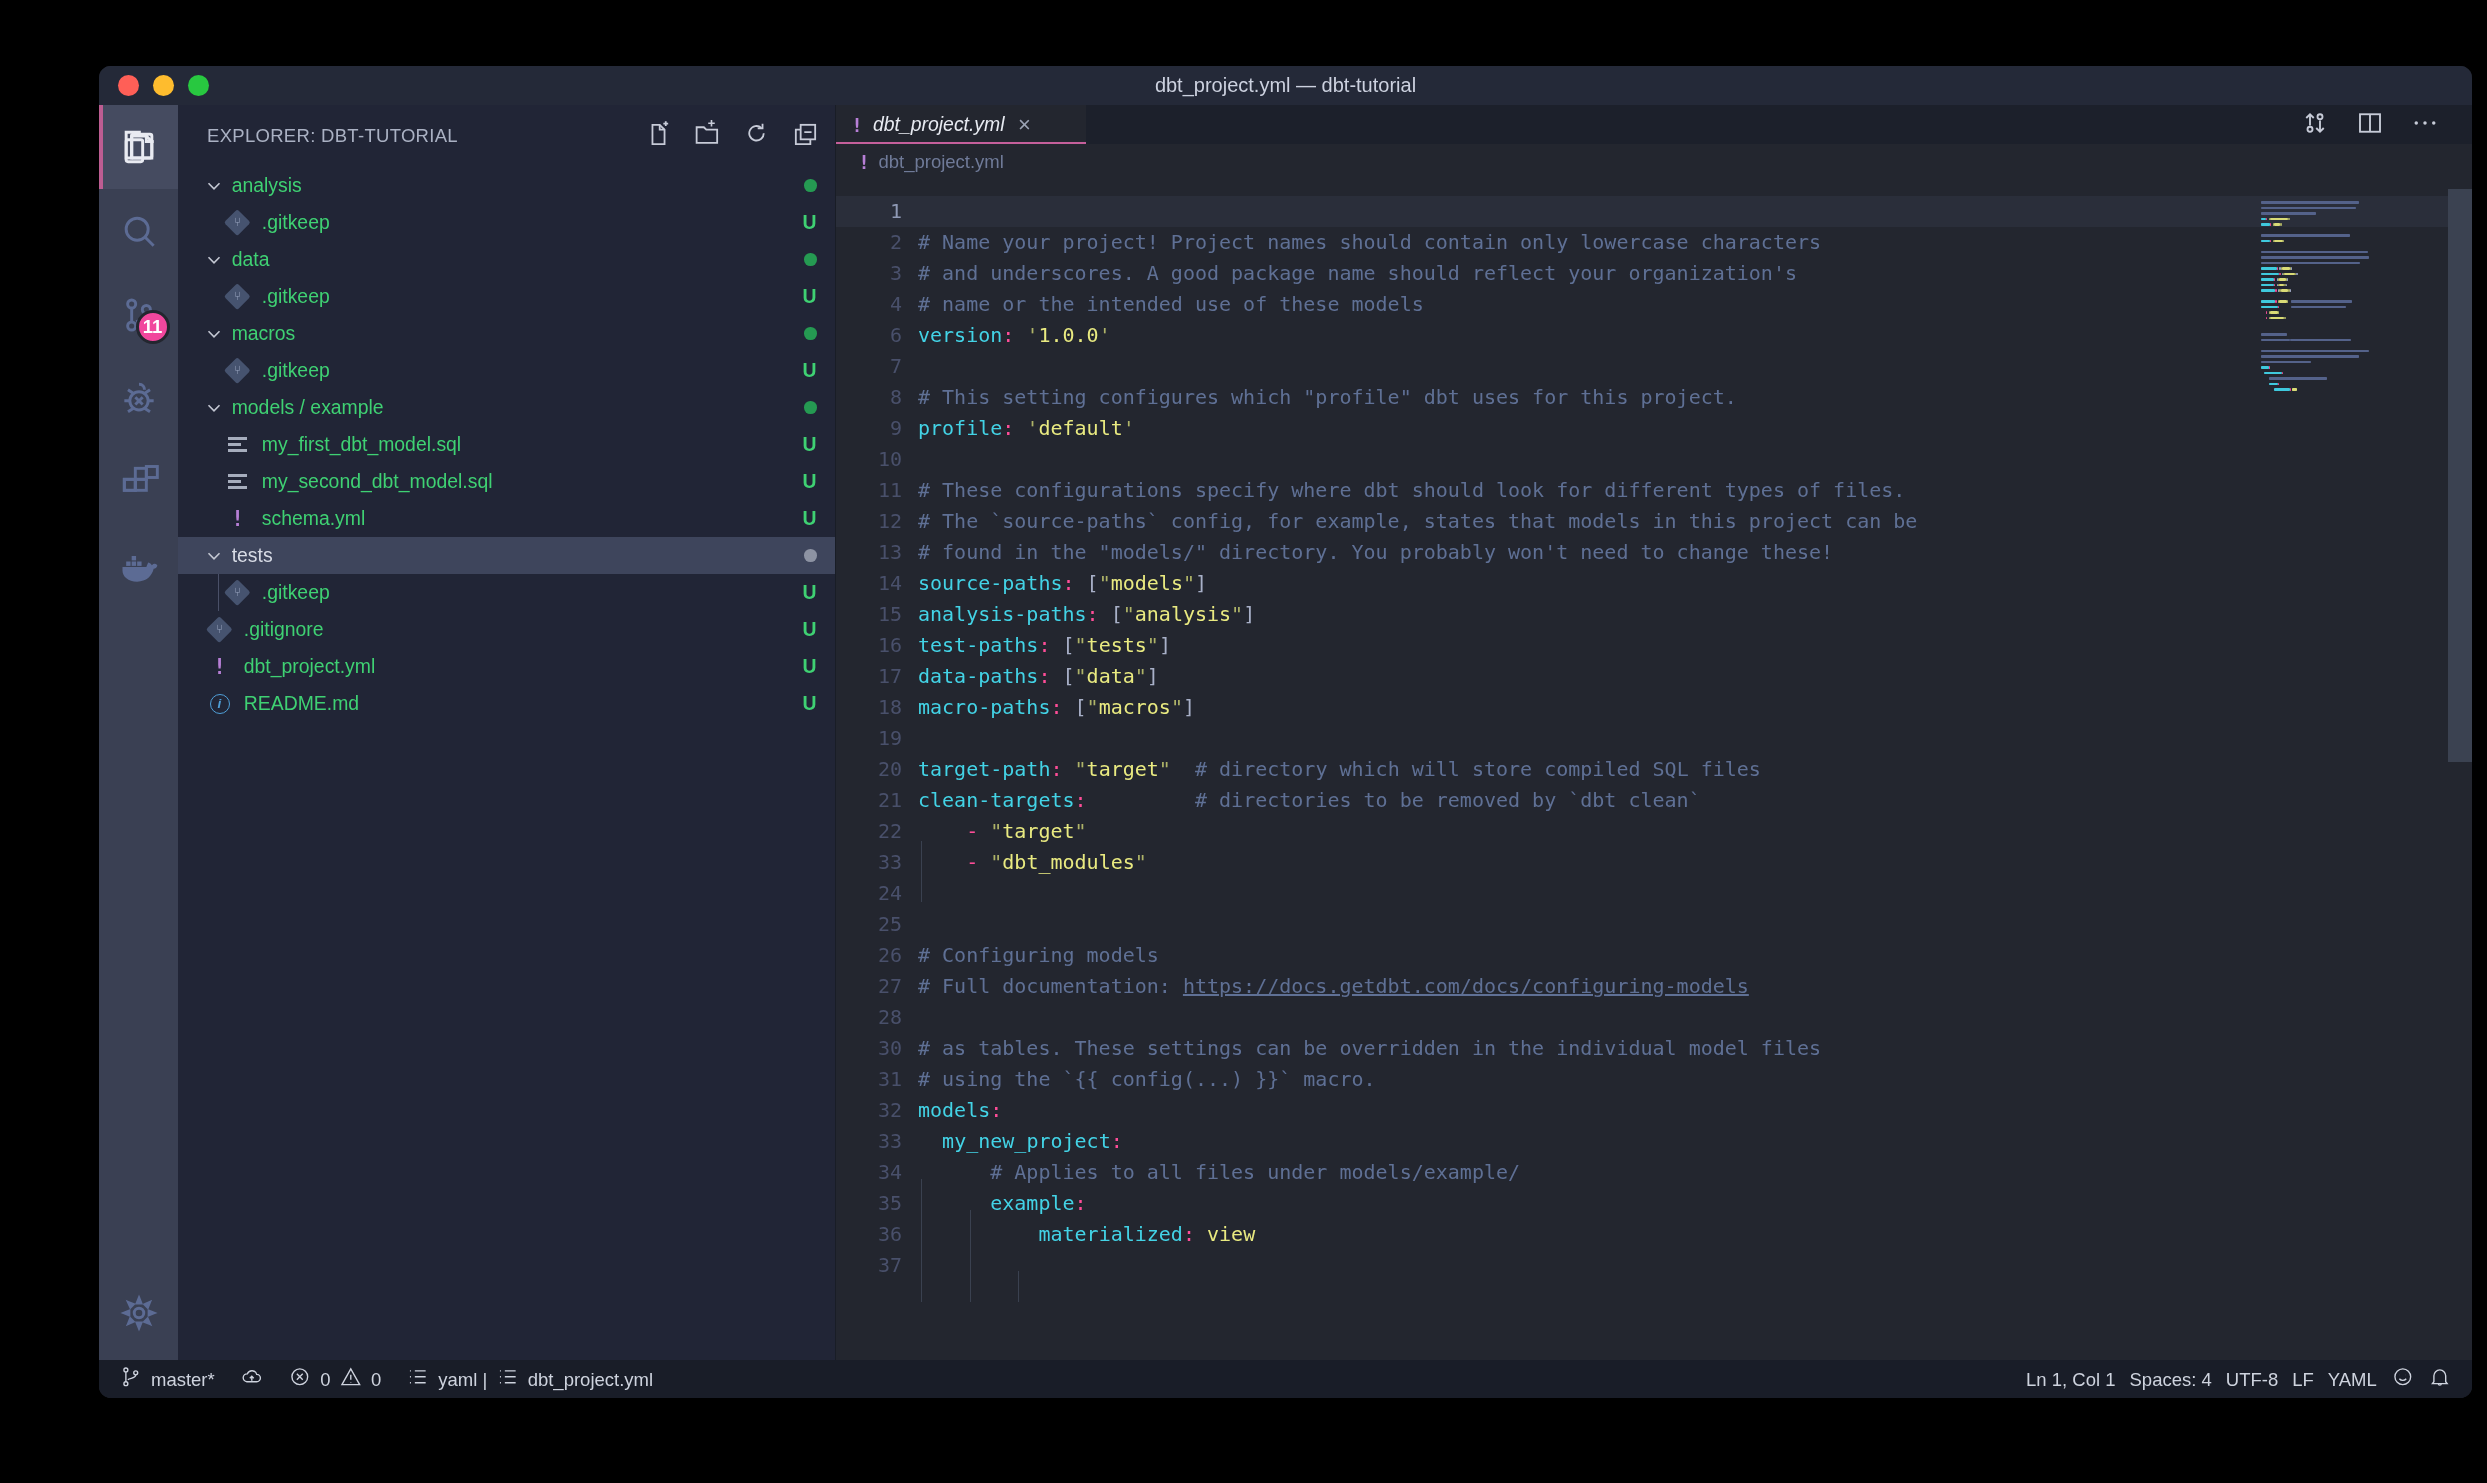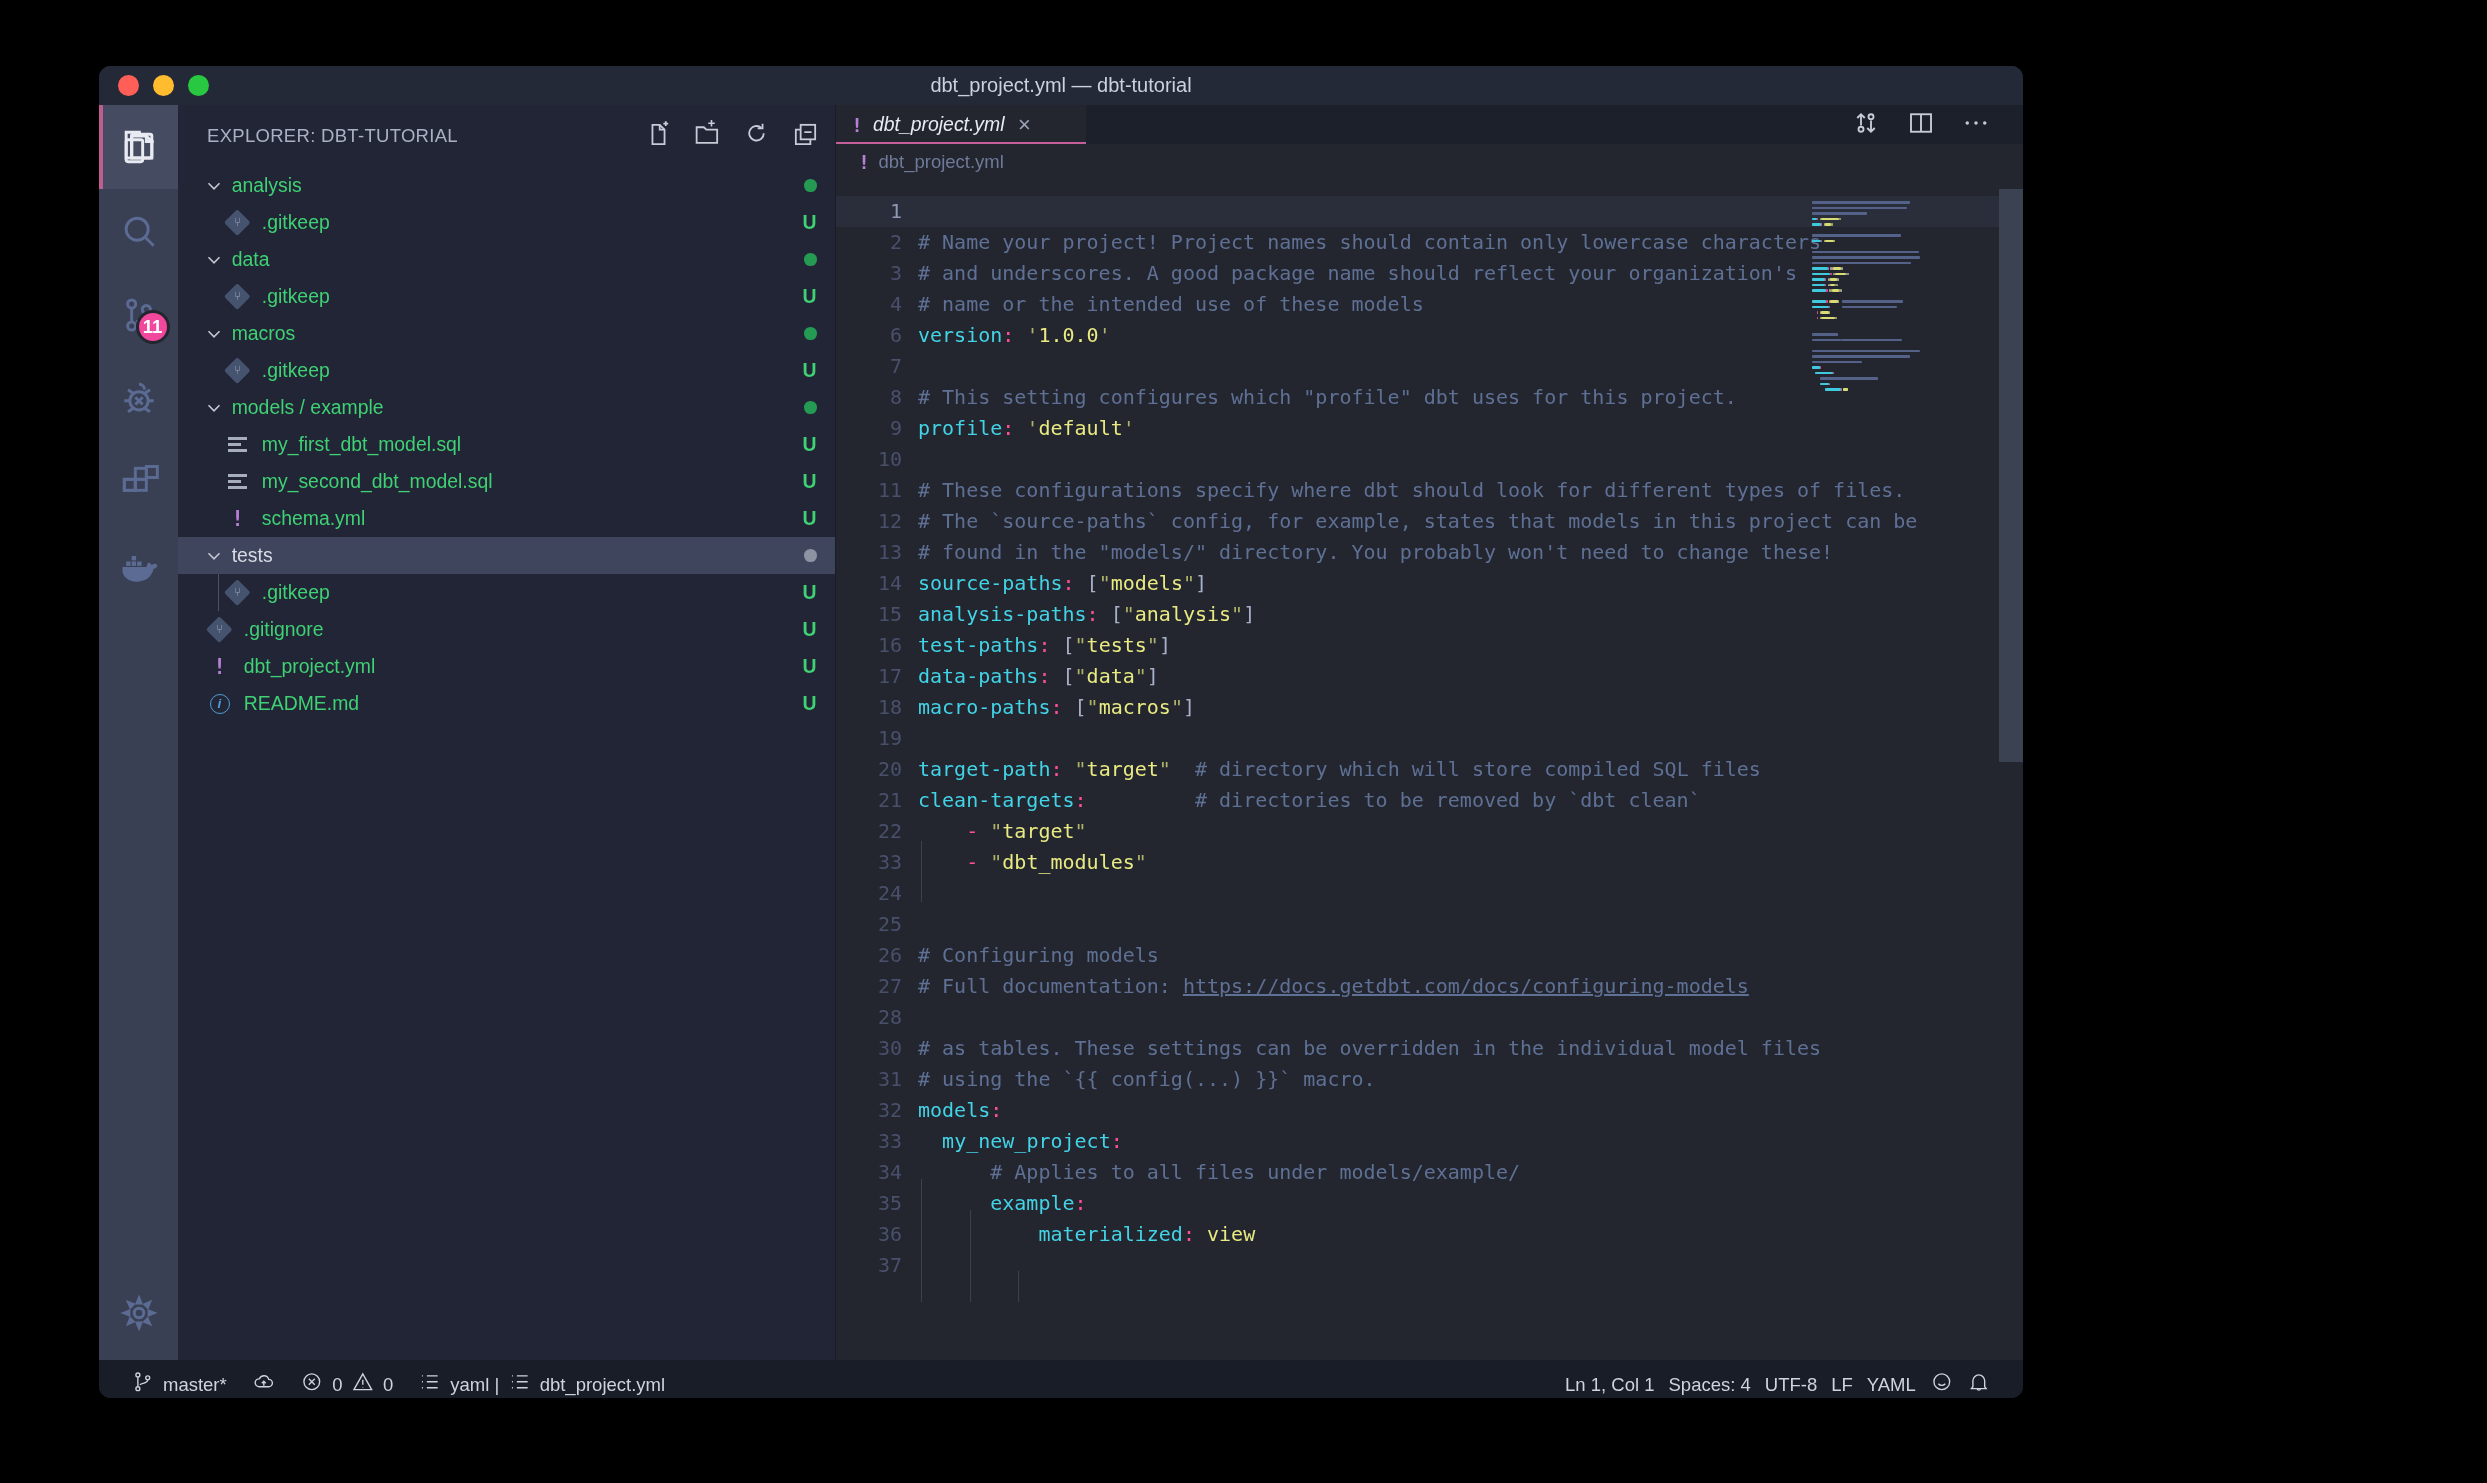--- a/index.html
+++ b/index.html
@@ -1,18 +1,18 @@
 <!DOCTYPE html>
 <html style="font-size:13.5px"><head>
 <meta charset="utf-8">
 <style>
   * { margin:0; padding:0; box-sizing:border-box; }
   html,body { width:2487px; height:1484px; background:#000; font-family:"Liberation Sans", sans-serif; overflow:hidden; }
 
-  #window { position:absolute; left:99px; top:66px; width:1924px; height:1332px;
+  #window { position:absolute; left:99px; top:66px; width:2373px; height:1332px;
     background:#23262f; border-radius:11.8px; overflow:hidden; }
 
   
   .titlebar { position:relative; height:39px; background:#242938; display:flex; align-items:center; justify-content:center; }
   .traffic { position:absolute; left:18.5px; top:0; height:39px; display:flex; align-items:center; gap:14.3px; }
   .light { width:21px; height:21px; border-radius:50%; }
   .titlebar .wtitle { color:#ccd1df; font-size:20px; }
 
   
   .body { display:flex; height:1255px; }
@@ -81,21 +81,21 @@
   .tok-br { color:#a8b0c8; }
   .guide { position:absolute; width:0.8px; background:#3a4150; }
 
   
   .minimap { position:absolute; top:15px; right:34px; width:177px; }
   .mm-line { height:5.5px; display:flex; align-items:center; }
   .mm-seg { height:2.5px; border-radius:0.8px; }
   .scroll-thumb { position:absolute; top:10px; right:0; width:23.6px; height:573px; background:#3b4251; }
 
   
-  .statusbar { height:39px; background:#191d28; display:flex; align-items:flex-end; padding:0 32px; color:#ced3de; font-size:18.5px; }
+  .statusbar { height:39px; background:#191d28; display:flex; align-items:center; padding:0 20px; color:#ced3de; font-size:18.5px; }
   .sb-group { display:flex; align-items:center; gap:8.4px; margin-right:25px; }
   .statusbar svg { width:23.6px; height:23.6px; stroke:#ced3de; fill:none; stroke-width:1.4; }
   .sb-right { margin-left:auto; display:flex; align-items:center; gap:14px; }
 </style>
 </head>
 <body>
 
 <div id="window">
 
   <div class="titlebar">

